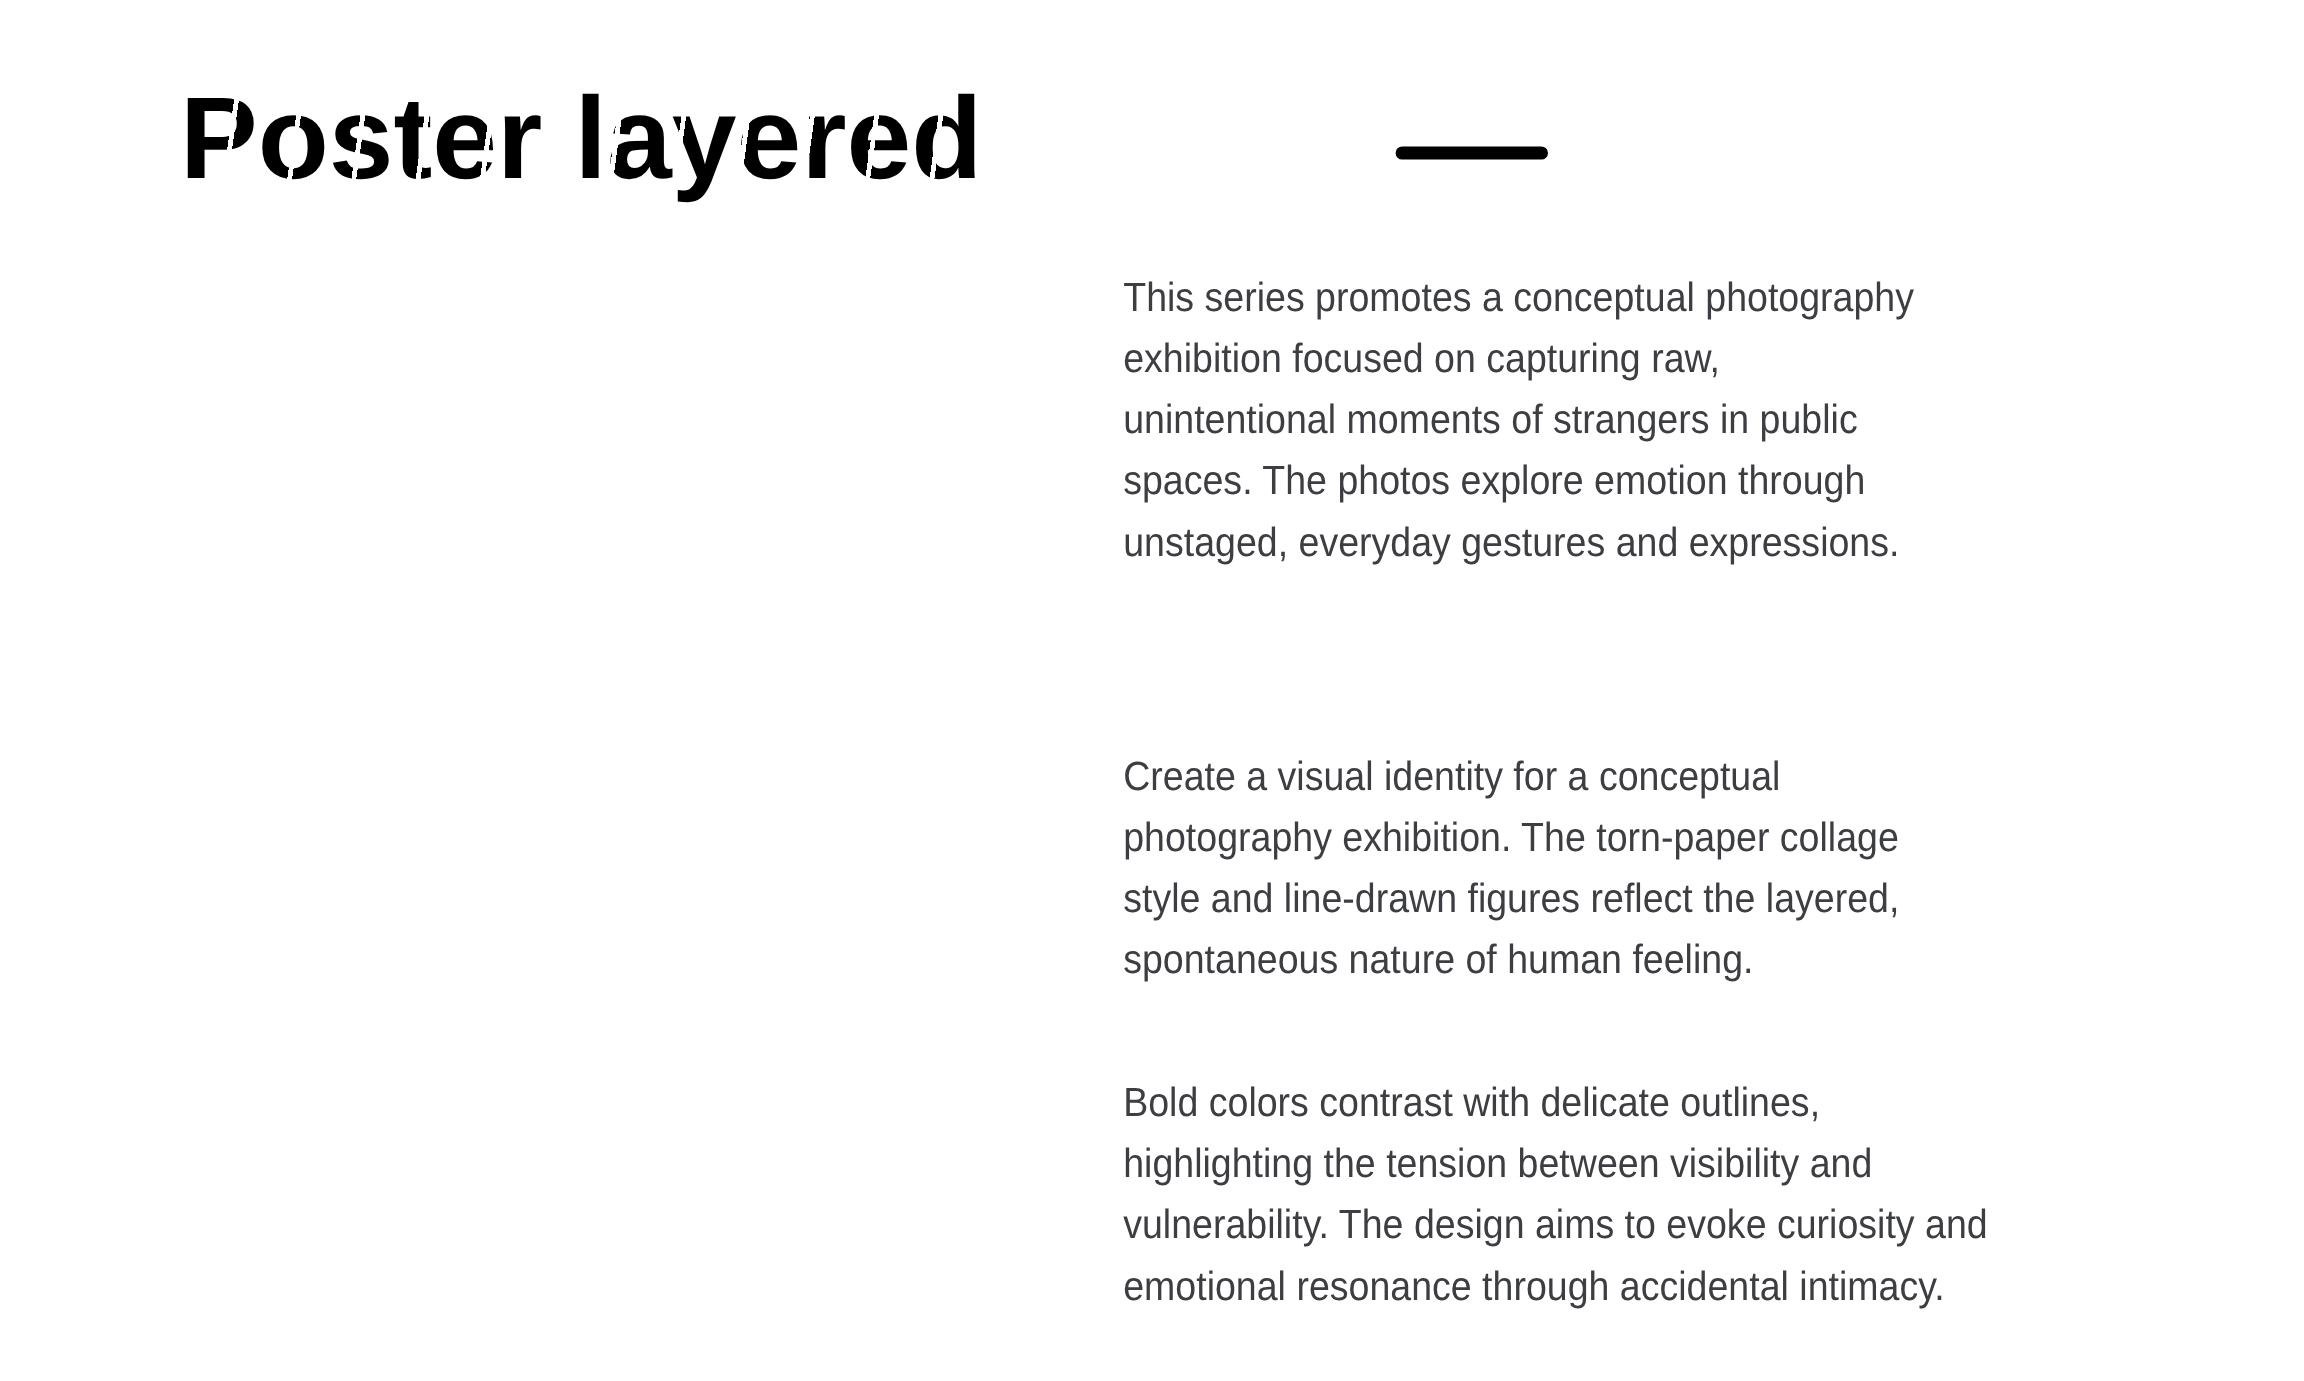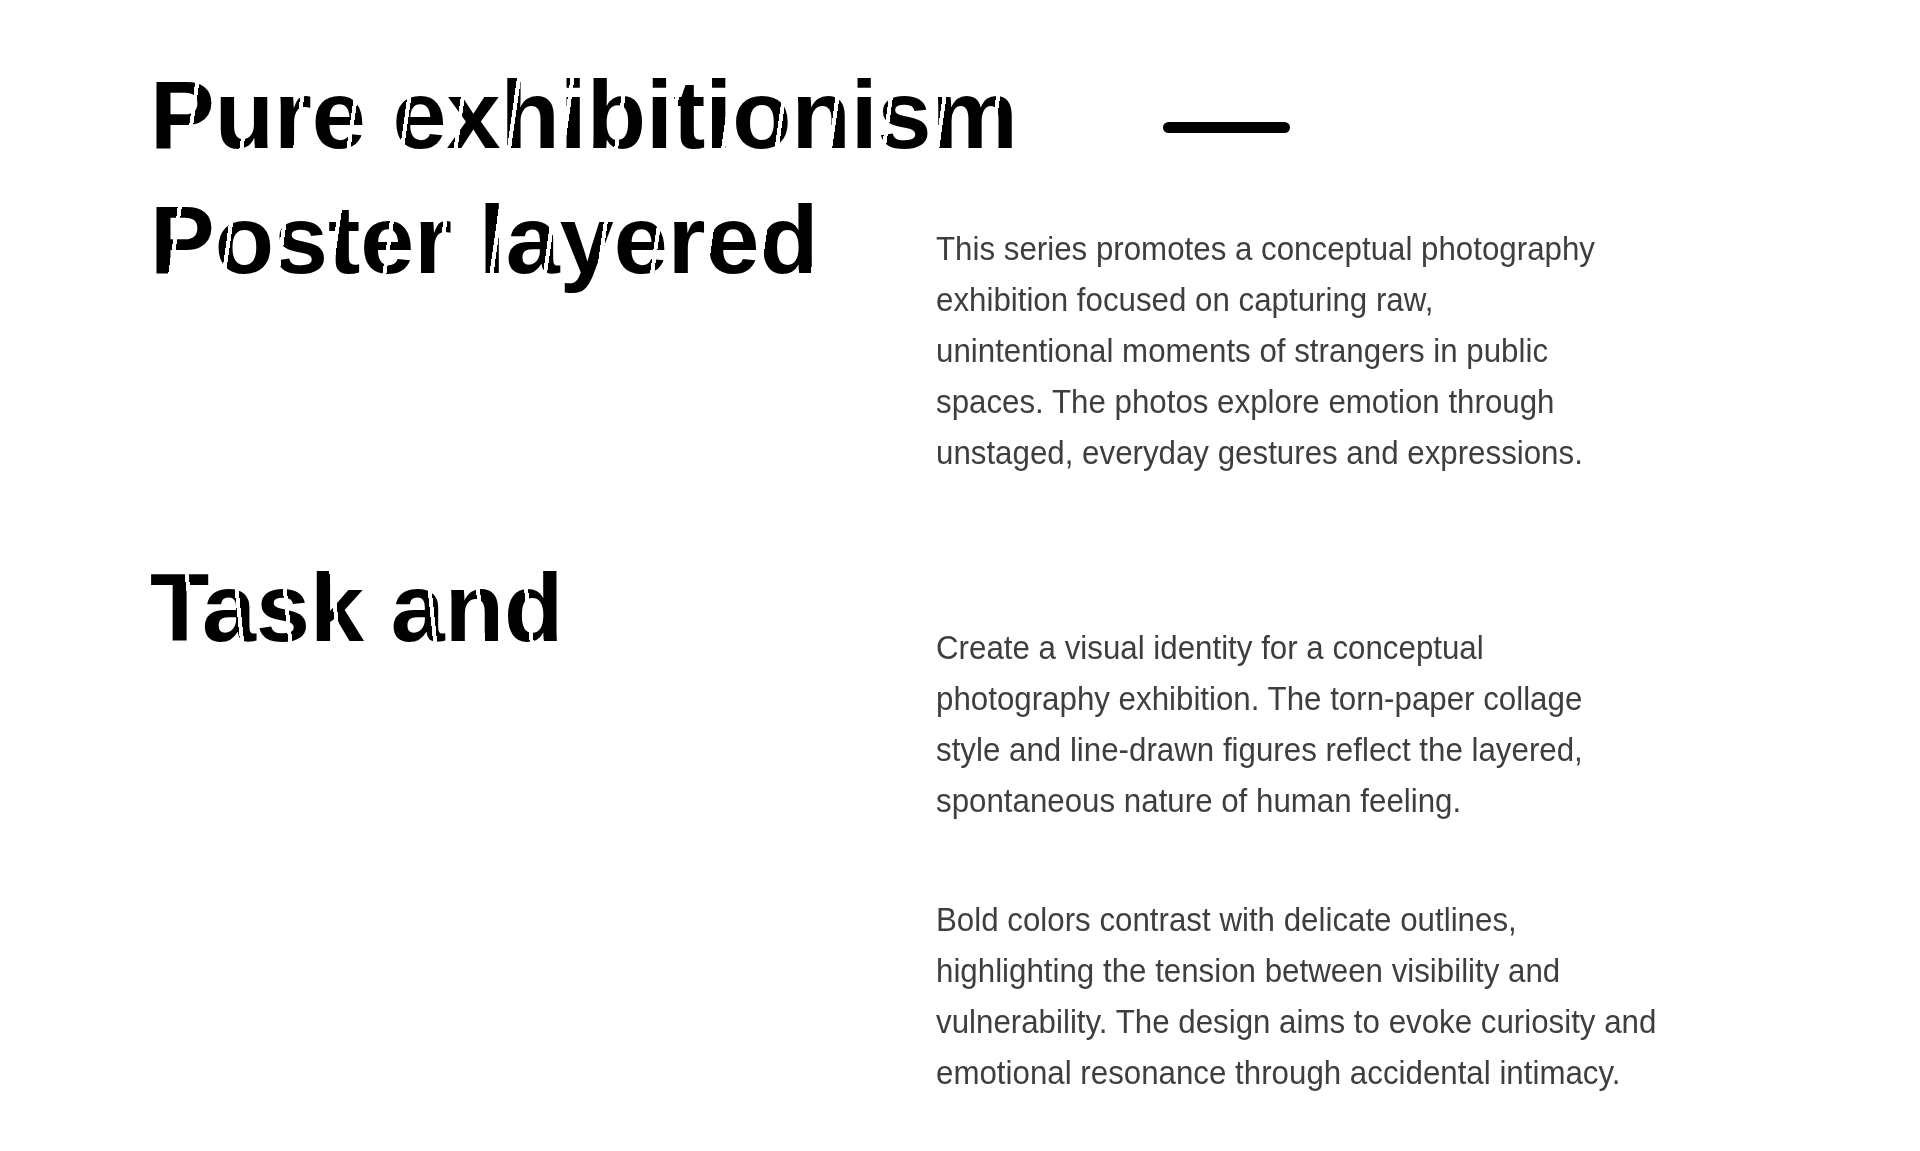--- a/index.html
+++ b/index.html
@@ -79,36 +79,34 @@
   }
   .task-copy .body-copy + .body-copy{margin-top:68px;}
 </style>
 </head>
 <body>
 
 <div class="page">
 
   <section>
     <h1 class="display-heading" id="intro-heading">
-      <span class="line">Pure exhibitionism</span>
       <span class="line">Poster layered</span>
     </h1>
 
     <div class="title-dash" aria-label="—"></div>
 
     <p class="body-copy intro-copy">This series promotes a conceptual photography
 exhibition focused on capturing raw,
 unintentional moments of strangers in public
 spaces. The photos explore emotion through
 unstaged, everyday gestures and expressions.</p>
   </section>
 
   <section>
     <h2 class="display-heading" id="task-heading">
-      <span class="line">Task and</span>
     </h2>
 
     <div class="task-copy">
       <p class="body-copy">Create a visual identity for a conceptual
 photography exhibition. The torn-paper collage
 style and line-drawn figures reflect the layered,
 spontaneous nature of human feeling.</p>
       <p class="body-copy">Bold colors contrast with delicate outlines,
 highlighting the tension between visibility and
 vulnerability. The design aims to evoke curiosity and

